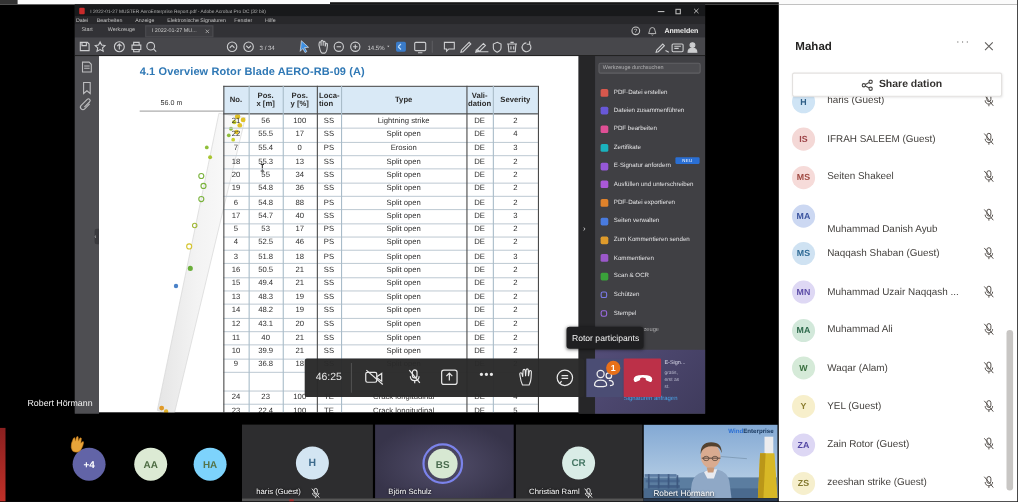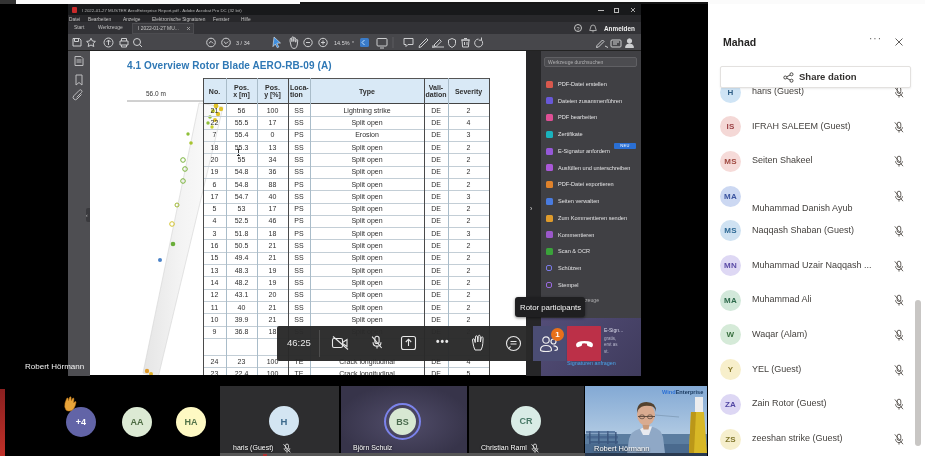--- a/index.html
+++ b/index.html
@@ -414,21 +414,21 @@
   <ellipse cx="65" cy="30.8" rx="2.6" ry="2" fill="none" stroke="#544438" stroke-width="0.7"></ellipse>
   <path d="M57.5 39 L64.5 39 L63.5 43.5 L58.5 43.5 Z" fill="#c89878"></path>
   <text x="77" y="7.5" font-size="5.6" font-family="Liberation Sans" font-weight="bold"><tspan fill="#2a6fd4">Wind</tspan><tspan fill="#16365c">Enterprise</tspan></text>
 </svg>
 
 <div class="abs" style="left:66px;top:407px;width:30px;height:30px;border-radius:50%;background:#6264a7;color:#fff;font-size:9px;font-weight:bold;display:flex;align-items:center;justify-content:center">+4</div>
 <svg class="abs" style="left:62px;top:396px" width="15" height="16" viewBox="0 0 15 16">
     <path d="M4 14 Q2 11 3 7 L4.5 3 Q5 1.5 6 2 L6.5 5 L7.5 1.5 Q8 0.3 9 1 L9.3 5 L10.5 2.5 Q11.2 1.5 12 2.5 L11.5 7 L13 5.5 Q14 5 14 6.5 Q13.5 10 11.5 13 Q9.5 15.5 6.5 15 Q5 14.8 4 14 Z" fill="#e8a43a" stroke="#c07818" stroke-width="0.5"></path>
   </svg>
 <div class="abs" style="left:122px;top:407px;width:30px;height:30px;border-radius:50%;background:#dcead4;color:#4c6b42;font-size:9px;font-weight:bold;display:flex;align-items:center;justify-content:center">AA</div>
-<div class="abs" style="left:176px;top:407px;width:30px;height:30px;border-radius:50%;background:#fef9c3;color:#55744a;font-size:9px;font-weight:bold;display:flex;align-items:center;justify-content:center">HA</div>
+<div class="abs" style="left:176px;top:407px;width:30px;height:30px;border-radius:50%;background:#7dd3fc;color:#55744a;font-size:9px;font-weight:bold;display:flex;align-items:center;justify-content:center">HA</div>
 <div class="abs" style="left:269px;top:406px;width:30px;height:30px;border-radius:50%;background:#d3e5f2;color:#3c6a8c;font-size:9.5px;font-weight:bold;display:flex;align-items:center;justify-content:center">H</div>
 <div class="abs" style="left:384px;top:403px;width:37px;height:37px;border-radius:50%;border:2.5px solid #7b83eb;background:transparent"></div>
 <div class="abs" style="left:389px;top:408px;width:27px;height:27px;border-radius:50%;background:#d7e8d2;color:#4a6b4e;font-size:9px;font-weight:bold;display:flex;align-items:center;justify-content:center">BS</div>
 <div class="abs" style="left:511px;top:406px;width:30px;height:30px;border-radius:50%;background:#d9ece6;color:#4a7a68;font-size:9px;font-weight:bold;display:flex;align-items:center;justify-content:center">CR</div>
 
 <div class="abs" style="left:233px;top:444px;font-size:7px;color:#fff;white-space:nowrap;text-shadow:0 0 2px #000">haris (Guest)</div>
 <svg class="abs" style="left:282px;top:443px" width="10" height="11" viewBox="0 0 12 13">
     <g fill="none" stroke="#e8e8e8" stroke-width="1">
       <rect x="4.2" y="1.2" width="3.6" height="6.2" rx="1.8"></rect>
       <path d="M2.6 6.2c0 2.1 1.5 3.4 3.4 3.4s3.4-1.3 3.4-3.4"></path>

